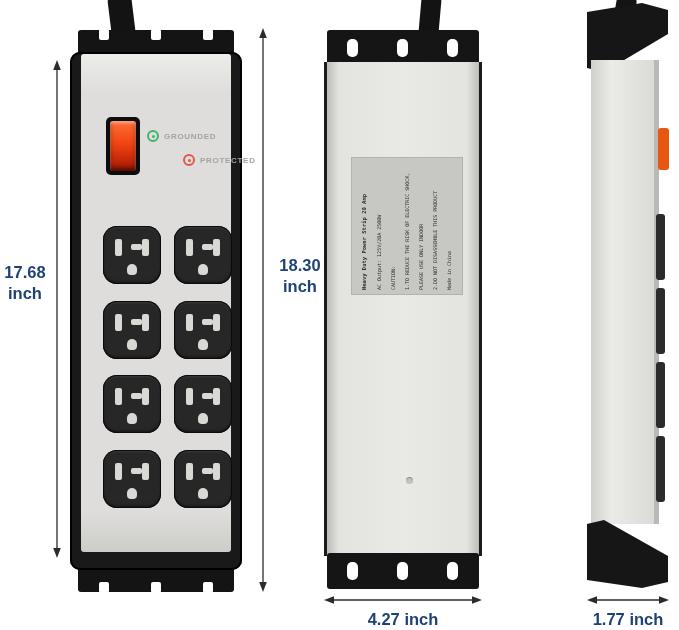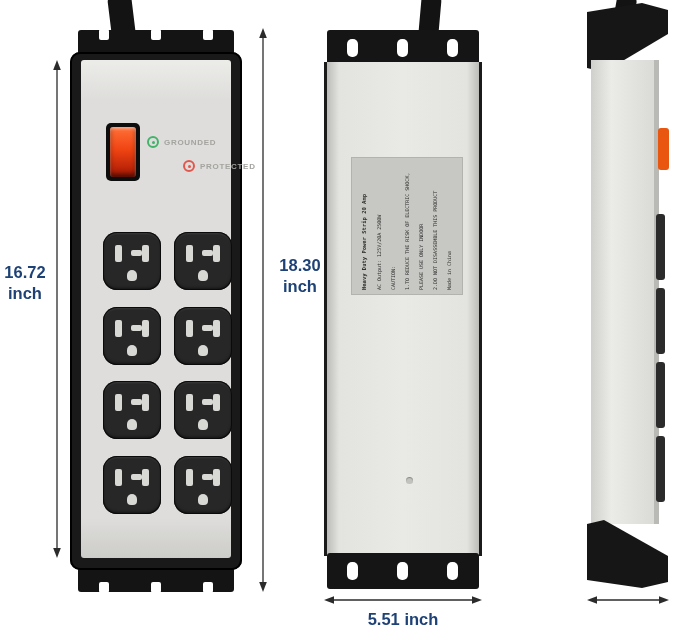--- a/index.html
+++ b/index.html
@@ -16,21 +16,21 @@
   .front-view { position:absolute; left:70px; top:0; width:172px; height:592px; }
   .fv-cable { position:absolute; left:40px; top:-6px; width:24px; height:52px; background:#131313; border-radius:7px; transform:rotate(-7deg); }
   .fv-bracket { position:absolute; left:8px; width:156px; height:33px; background:#141414; border-radius:3px; z-index:0; }
   .fv-bracket.top { top:30px; }
   .fv-bracket.bottom { top:559px; }
   .fv-notch { position:absolute; width:10px; height:11px; background:#ffffff; border-radius:2px; }
   .fv-bracket.top .fv-notch { top:-1px; }
   .fv-bracket.bottom .fv-notch { bottom:-1px; }
   .fv-notch.n1 { left:21px; } .fv-notch.n2 { left:73px; } .fv-notch.n3 { left:125px; }
   .fv-body { position:absolute; left:0; top:52px; width:172px; height:518px; background:#191919; border-radius:10px; z-index:1; box-shadow:inset 0 0 0 2px #000; }
-  .fv-face { position:absolute; left:11px; top:8px; width:150px; height:498px; border-radius:3px;
+  .fv-face { position:absolute; left:11px; top:2px; width:150px; height:498px; border-radius:3px;
              background:linear-gradient(180deg,#ecece9 0%,#dedeb? 0%,#dedddb 8%,#dedddb 92%,#ccccc8 100%);
              background:linear-gradient(180deg,#ecece9 0%,#dedddb 8%,#dedddb 92%,#ccccc8 100%); }
   .fv-switch { position:absolute; left:25px; top:63px; width:34px; height:58px; background:#0d0d0d; border-radius:5px; padding:4px; }
   .fv-rocker { width:100%; height:100%; border-radius:3px;
                background:linear-gradient(180deg,#ff7038 0%,#f04413 45%,#a61702 100%);
                box-shadow:inset 0 2px 3px rgba(255,255,255,.4), inset 0 -3px 5px rgba(0,0,0,.55); }
   .fv-ind { position:absolute; left:66px; display:flex; align-items:center; gap:5px; }
   .fv-ind.grounded { top:76px; }
   .fv-ind.protected { top:100px;padding-left:36px; }
   .ind-ring { width:12px; height:12px; border-radius:50%; border:2px solid currentColor; display:flex; align-items:center; justify-content:center; flex:0 0 auto; }
@@ -160,21 +160,21 @@
       <span class="fv-notch n3"></span>
     </div>
   </div>
 
   <svg class="arrow-svg" style="left:51px; top:60px;" width="12" height="498" viewBox="0 0 12 498">
     <line x1="6" y1="8" x2="6" y2="490" stroke="#2b2b2b" stroke-width="1.3"></line>
     <polygon points="6,0 2.2,10 9.8,10" fill="#2b2b2b"></polygon>
     <polygon points="6,498 2.2,488 9.8,488" fill="#2b2b2b"></polygon>
   </svg>
   <div class="dim-label" style="left:0; top:262px; width:50px;">
-    <span class="val">16.72</span>
+    <span class="val">17.68</span>
     <span class="unit">inch</span>
   </div>
 
   <svg class="arrow-svg" style="left:257px; top:28px;" width="12" height="564" viewBox="0 0 12 564">
     <line x1="6" y1="8" x2="6" y2="556" stroke="#2b2b2b" stroke-width="1.3"></line>
     <polygon points="6,0 2.2,10 9.8,10" fill="#2b2b2b"></polygon>
     <polygon points="6,564 2.2,554 9.8,554" fill="#2b2b2b"></polygon>
   </svg>
   <div class="dim-label" style="left:272px; top:255px; width:56px;">
     <span class="val">18.30</span>
@@ -231,22 +231,25 @@
       <polygon points="3,524 20,520 84,556 84,582 58,588 3,580" fill="#161616"></polygon>
     </svg>
   </div>
 
   <svg class="arrow-svg" style="left:324px; top:594px;" width="158" height="12" viewBox="0 0 158 12">
     <line x1="8" y1="6" x2="150" y2="6" stroke="#2b2b2b" stroke-width="1.3"></line>
     <polygon points="0,6 10,2.2 10,9.8" fill="#2b2b2b"></polygon>
     <polygon points="158,6 148,2.2 148,9.8" fill="#2b2b2b"></polygon>
   </svg>
   <div class="dim-label" style="left:322px; top:609px; width:162px;">
-    <span>5.51 inch</span>
+    <span>4.27 inch</span>
   </div>
 
   <svg class="arrow-svg" style="left:587px; top:594px;" width="82" height="12" viewBox="0 0 82 12">
     <line x1="8" y1="6" x2="74" y2="6" stroke="#2b2b2b" stroke-width="1.3"></line>
     <polygon points="0,6 10,2.2 10,9.8" fill="#2b2b2b"></polygon>
     <polygon points="82,6 72,2.2 72,9.8" fill="#2b2b2b"></polygon>
   </svg>
+  <div class="dim-label" style="left:576px; top:609px; width:104px;">
+    <span>1.77 inch</span>
+  </div>
 
 </div>
 
 </body></html>

